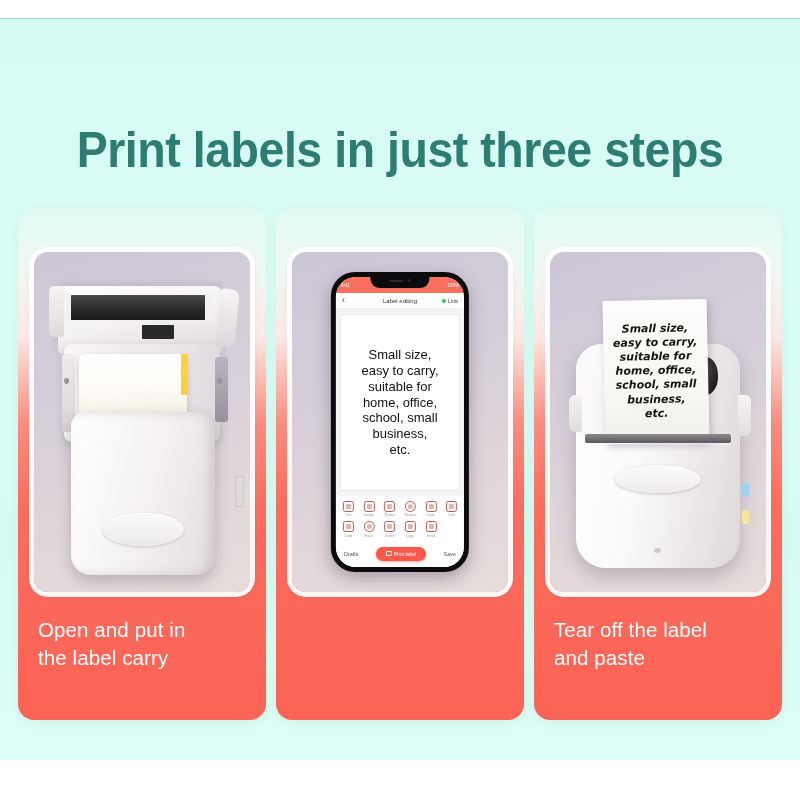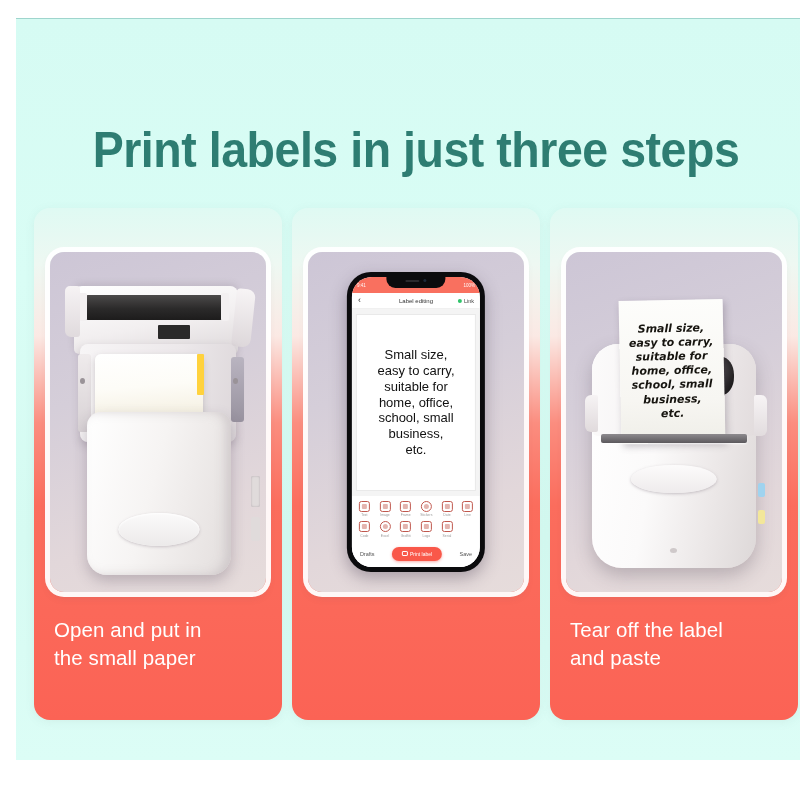--- a/index.html
+++ b/index.html
@@ -3,21 +3,21 @@
 <meta charset="utf-8">
 <style>
   * { margin:0; padding:0; box-sizing:border-box; }
   html,body { width:800px; height:800px; }
   body {
     font-family:"Liberation Sans", sans-serif;
     background:#ffffff;
     overflow:hidden;
   }
   #poster {
-    position:absolute; left:16px; top:0; width:652px; height:800px;
+    position:absolute; left:0; top:0; width:652px; height:800px;
     background:#ffffff;
   }
   
   .mint-band {
     position:absolute; left:0; top:18px; width:800px; height:742px;
     background:linear-gradient(180deg,#d6fbf3 0%, #d9fdf5 35%, #d6fbf2 70%, #dcfdf6 100%);
     border-top:1px solid #9fd5cd;
   }
   
   .headline {
@@ -342,21 +342,21 @@
           <div class="p1-screwl"></div>
           <div class="p1-screwr"></div>
           <div class="p1-body">
             <div class="p1-oval"></div>
           </div>
           <div class="p1-sidebtn"></div>
           <div class="p1-sidebtn2"></div>
         </div>
       </div>
       <div class="card-caption" style="white-space: pre-line;">Open and put in
-the small paper</div>
+the label carry</div>
     </div>
 
     <div class="card">
       <div class="card-imgwrap">
         <div class="phone">
           <div class="phone-screen">
 
             <div class="phone-status">
               <div class="status-left">
                 <span class="status-chip">9:41</span>

